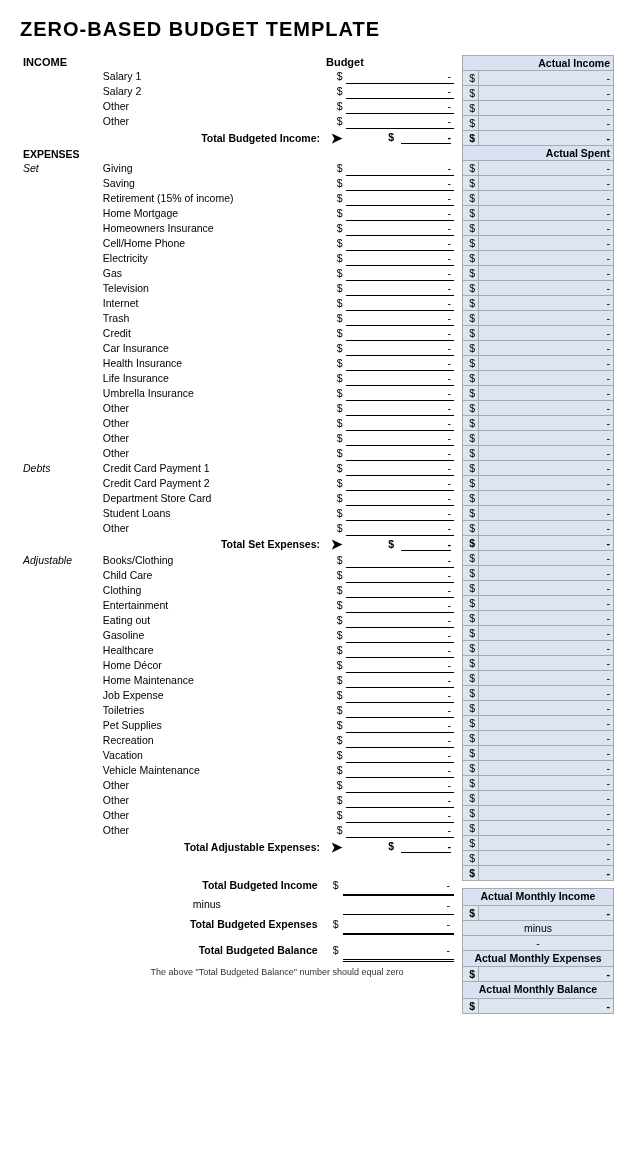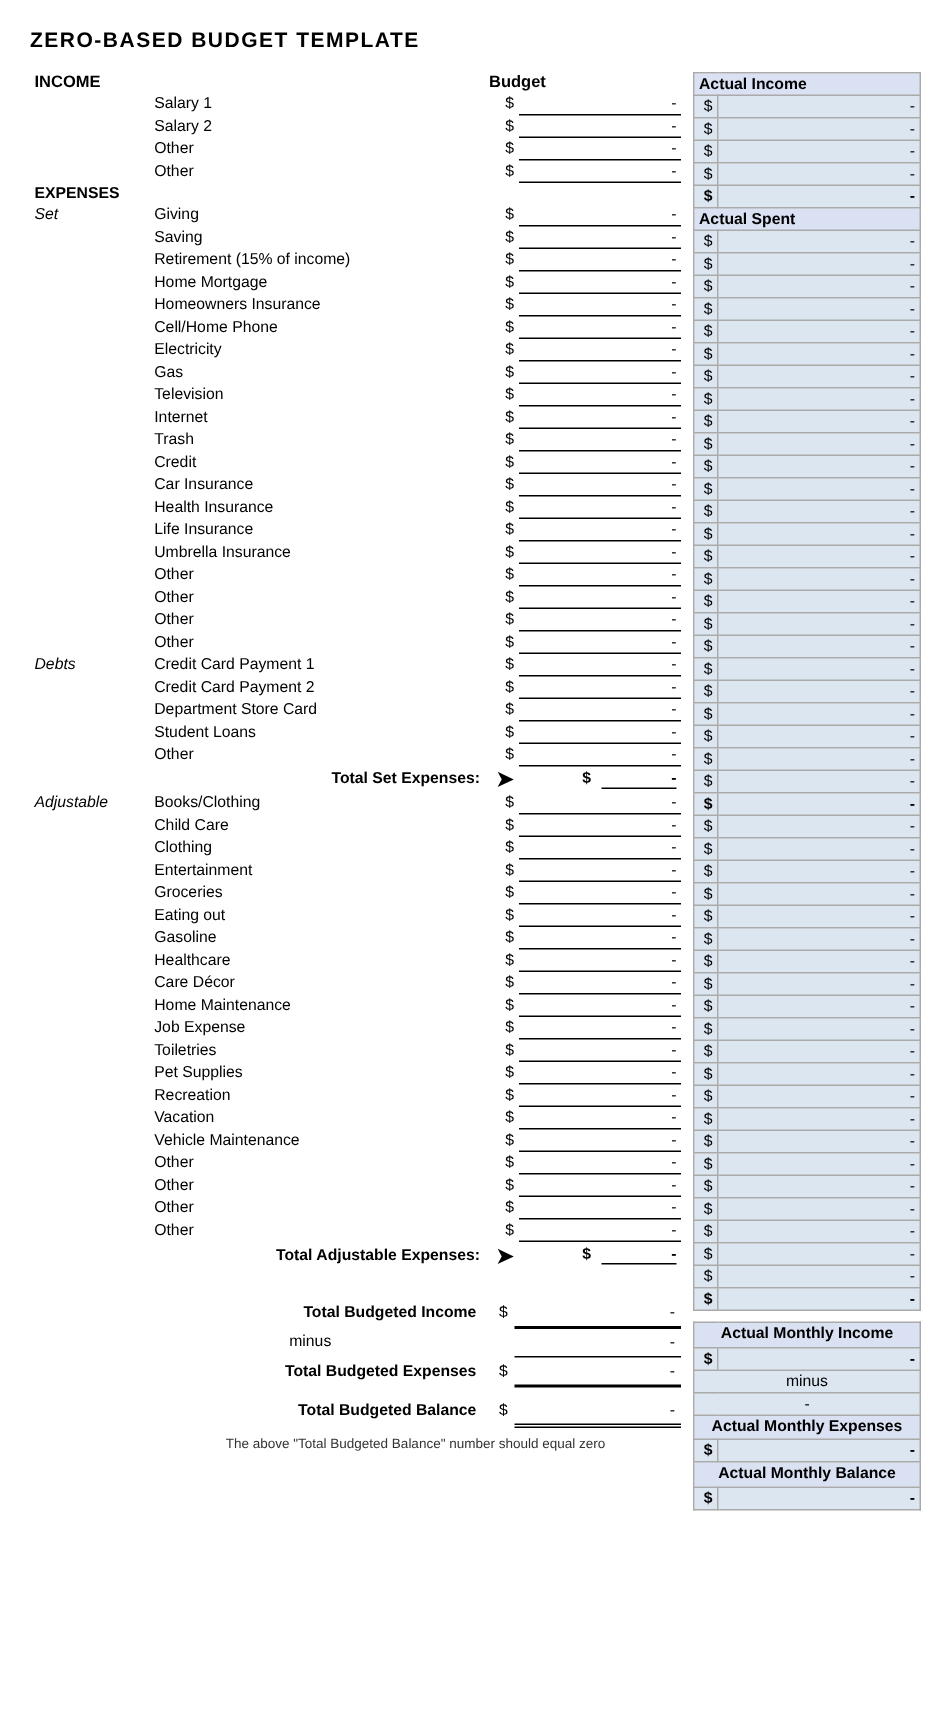--- a/index.html
+++ b/index.html
@@ -8,21 +8,21 @@
       font-size: 11px;
       background: #fff;
       color: #000;
       width: 634px;
     }
     .page {
       width: 634px;
       padding: 18px 20px;
     }
     h1.title {
-      font-size: 14px;
+      font-size: 20px;
       font-weight: bold;
       letter-spacing: 1px;
       margin-bottom: 14px;
       text-transform: uppercase;
     }
     .main-layout {
       display: flex;
       width: 100%;
     }
     .left-section {
@@ -55,21 +55,21 @@
     .col-value { width: 80px; border-bottom: 1px solid #000; text-align: right; }
     
     .header-row td {
       font-weight: bold;
       font-size: 11px;
     }
     
     .right-header {
       background: #d9e1f2;
       font-weight: bold;
-      text-align: left;
+      text-align: right;
       font-size: 10.5px;
       border: 1px solid #aaa;
       padding: 2px 4px;
     }
     .right-cell-dollar {
       background: #dce6f1;
       border: 1px solid #aaa;
       text-align: right;
       padding: 1px 4px;
       font-size: 10.5px;
@@ -204,20 +204,29 @@
           <td class="right-align">$</td>
           <td class="col-value">-</td>
         </tr>
         <tr>
           <td></td>
           <td>Other</td>
           <td class="right-align">$</td>
           <td class="col-value">-</td>
         </tr>
 
+        <tr class="total-row">
+          <td></td>
+          <td class="right-align bold">Total Budgeted Income:</td>
+          <td class="arrow-cell"><span class="arrow">➤</span></td>
+          <td style="text-align:right; padding-left:4px;">
+            <span>$</span>
+            <span style="margin-left:4px; border-bottom:1px solid #000; display:inline-block; min-width:50px; text-align:right;">-</span>
+          </td>
+        </tr>
 
         <tr>
           <td class="bold">EXPENSES</td>
           <td colspan="3"></td>
         </tr>
 
         <tr>
           <td class="italic">Set</td>
           <td>Giving</td>
           <td class="right-align">$</td>
@@ -399,45 +408,39 @@
           <td class="col-value">-</td>
         </tr>
         <tr>
           <td></td>
           <td>Entertainment</td>
           <td class="right-align">$</td>
           <td class="col-value">-</td>
         </tr>
         <tr>
           <td></td>
-          <td>Groceries</td>
-          <td class="right-align">$</td>
-          <td class="col-value">-</td>
-        </tr>
-        <tr>
-          <td></td>
           <td>Eating out</td>
           <td class="right-align">$</td>
           <td class="col-value">-</td>
         </tr>
         <tr>
           <td></td>
           <td>Gasoline</td>
           <td class="right-align">$</td>
           <td class="col-value">-</td>
         </tr>
         <tr>
           <td></td>
           <td>Healthcare</td>
           <td class="right-align">$</td>
           <td class="col-value">-</td>
         </tr>
         <tr>
           <td></td>
-          <td>Care Décor</td>
+          <td>Home Décor</td>
           <td class="right-align">$</td>
           <td class="col-value">-</td>
         </tr>
         <tr>
           <td></td>
           <td>Home Maintenance</td>
           <td class="right-align">$</td>
           <td class="col-value">-</td>
         </tr>
         <tr>

